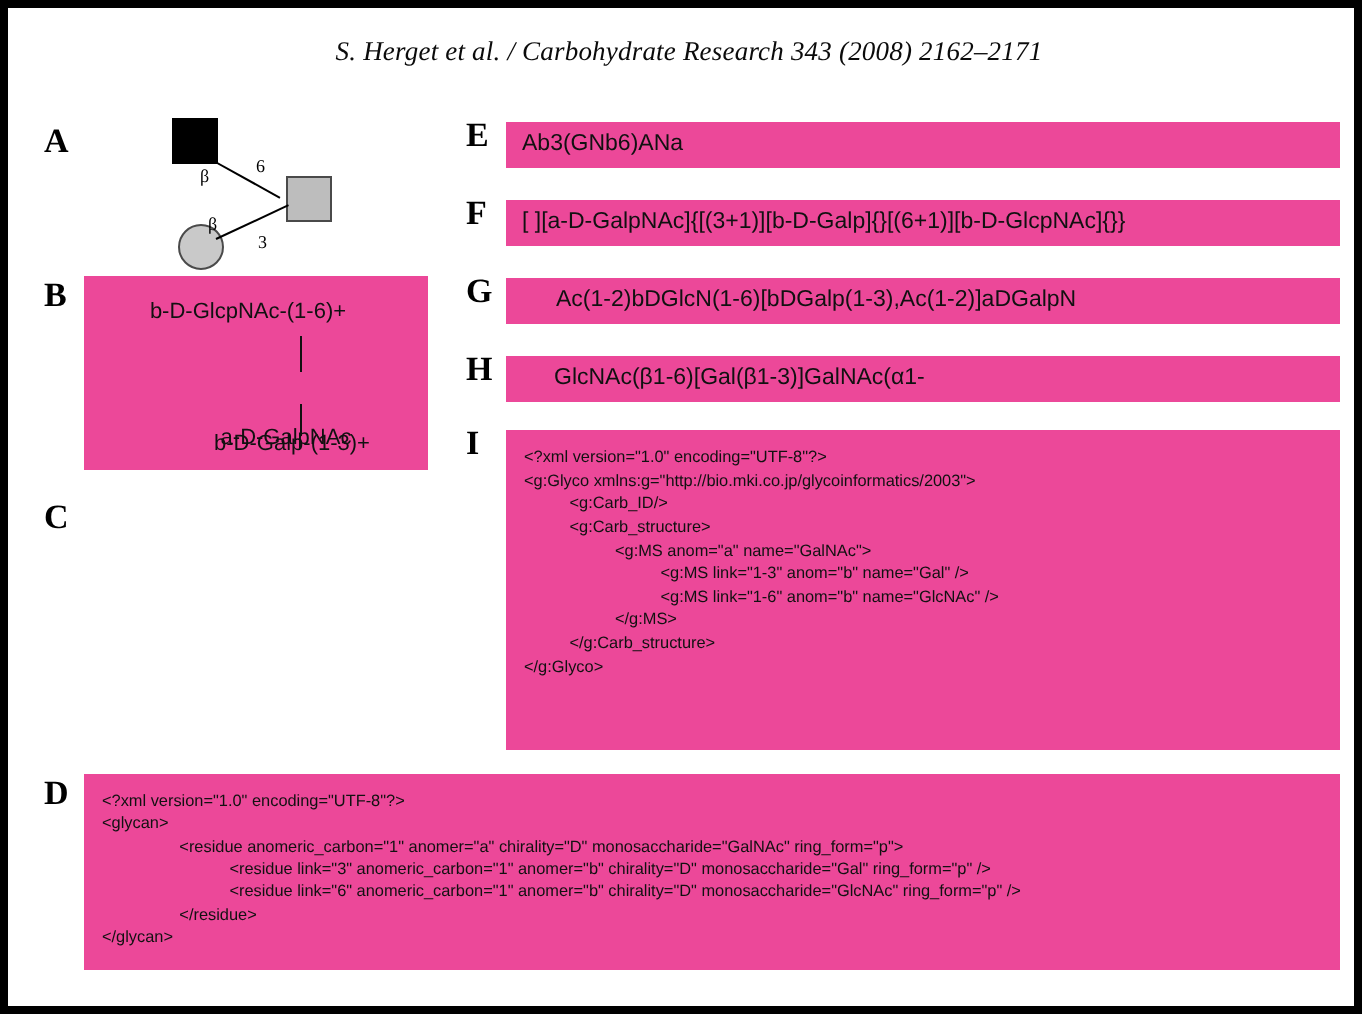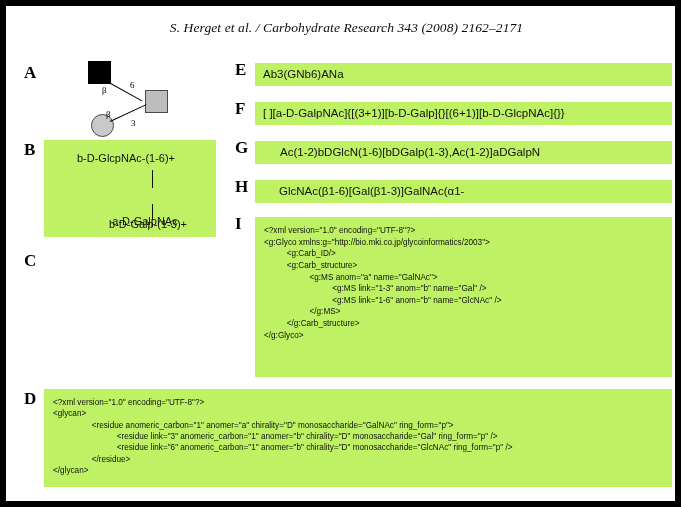--- a/index.html
+++ b/index.html
@@ -11,21 +11,21 @@
     width: 681px;
     height: 507px;
     position: relative;
     font-family: "Liberation Sans", sans-serif;
     color: #000000;
     overflow: hidden;
   }
   .page {
     position: absolute;
     inset: 0;
-    border: 6px solid #000000;
+    border: 4px solid #000000;
     box-sizing: border-box;
   }
   .header {
     position: absolute;
     top: 14px;
     left: 0;
     width: 681px;
     text-align: center;
     font-family: "Liberation Serif", serif;
     font-style: italic;
@@ -35,21 +35,21 @@
   }
   .panel-letter {
     position: absolute;
     font-family: "Liberation Serif", serif;
     font-weight: bold;
     font-size: 17px;
     color: #000;
   }
   .grey-box {
     position: absolute;
-    background: #bef264;
+    background: #ec4899;
     box-sizing: border-box;
   }
   .code-xml {
     font-family: "Liberation Sans", sans-serif;
     font-size: 8.2px;
     white-space: pre;
     line-height: 1.38;
     color: #111;
   }
   .code-xml-i {

